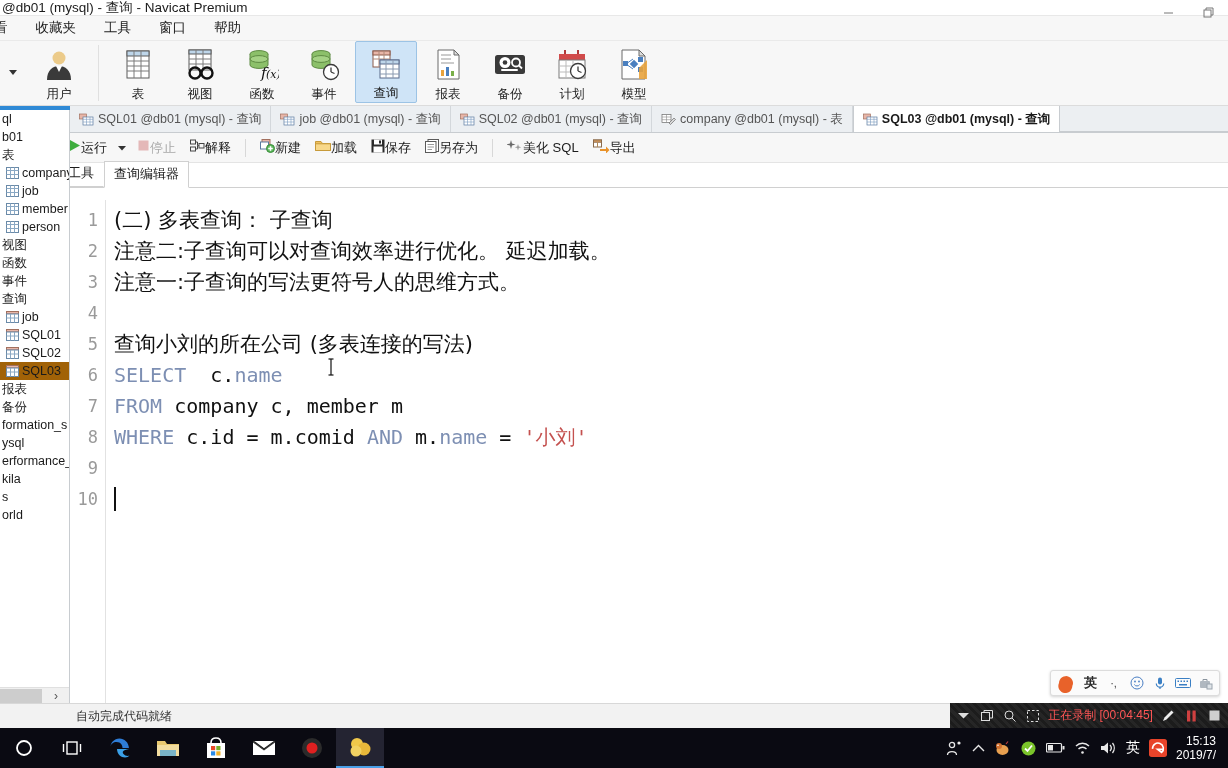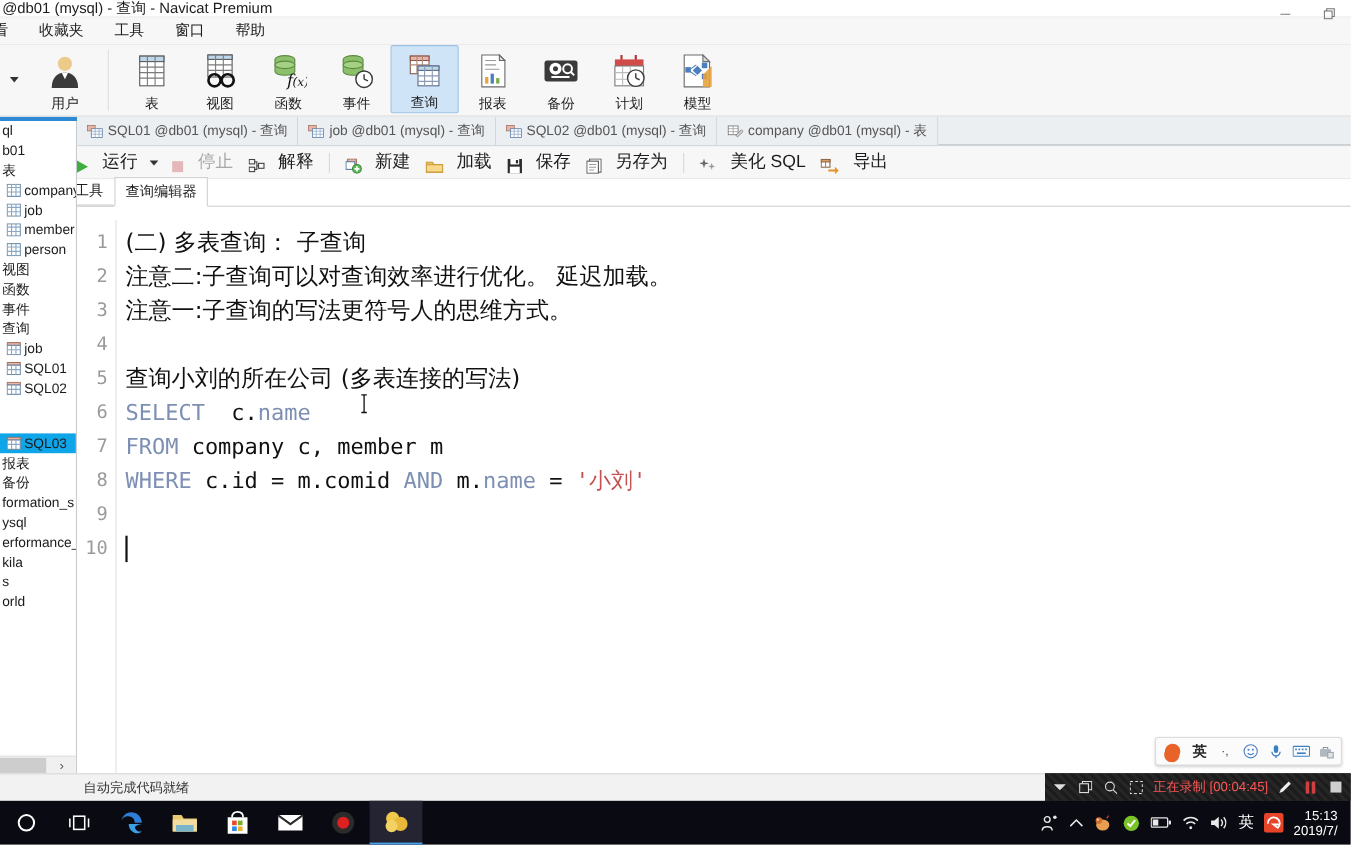--- a/index.html
+++ b/index.html
@@ -50,21 +50,21 @@
   .dtab { display:flex; align-items:center; gap:4px; padding:0 9px; font-size:12.5px; color:#555;
     border-right:1px solid #d3d7db; background:#eceff2; white-space:nowrap; }
   .dtab.sel { background:#ffffff; color:#1a1a1a; font-weight:bold;
      border-left:1px solid #c8ccd0; border-right:1px solid #c8ccd0; }
   .dtab .ti { width:15px; height:13px; flex:0 0 auto; }
   #tabfill { flex:1; background:#eceff2; border-bottom:1px solid #c8ccd0; }
 
   
   #qtoolbar { height:30px; background:#f7f7f7; display:flex; align-items:center;
      border-bottom:1px solid #e4e4e4; padding-left:6px; }
-  .qbtn { display:flex; align-items:flex-end; gap:12px; padding:2px 7px; font-size:16px; color:#1c1c1c;
+  .qbtn { display:flex; align-items:flex-start; gap:0; padding:2px 7px; font-size:13px; color:#1c1c1c;
      white-space:nowrap; }
   .qbtn.dis { color:#a8a8a8; }
   .qsep { width:1px; height:18px; background:#d8d8d8; margin:0 7px; }
   .hamb { display:flex; flex-direction:column; gap:3px; padding:2px 6px; }
   .hamb i { display:block; width:17px; height:2.5px; background:#3a3a3a; }
 
   
   #subtabs { height:25px; background:#ffffff; display:flex; align-items:flex-end;
      border-bottom:1px solid #d0d0d0; padding-left:6px; }
   .stab { font-size:13px; padding:3px 9px 4px 9px; color:#1c1c1c; border:1px solid transparent;
@@ -87,21 +87,21 @@
   .str { color:#c4514f; }
   .cursor { display:inline-block; width:1.5px; height:24px; background:#111;
      vertical-align:middle; position:relative; top:-2px; }
   #ibeam { position:absolute; left:221px; top:157px; width:2px; height:18px; }
 
   
   #sidebar { position:absolute; left:0; top:110px; width:70px; bottom:65px;
      background:#ffffff; border-right:1px solid #c8ccd0; overflow:hidden; }
   .sbrow { height:18px; display:flex; align-items:center; font-size:12.5px; color:#1a1a1a;
      white-space:nowrap; padding-left:2px; }
-  .sbrow.sel { background:#0ea5e9;margin-top:32px; }
+  .sbrow.sel { background:#a16207; }
   .sbrow .si { width:13px; height:12px; margin-right:3px; flex:0 0 auto; }
   .ind1 { padding-left:2px; }
   .ind2 { padding-left:6px; }
   #sbscroll { position:absolute; left:0; bottom:0; width:70px; height:16px; background:#f0f0f0;
      display:flex; align-items:center; border-top:1px solid #e0e0e0; }
   #sbscroll .thumb { width:42px; height:14px; background:#cdcdcd; }
   #sbscroll .more { flex:1; text-align:center; color:#555; font-size:12px; }
 
   
   #statusbar { position:absolute; left:0; bottom:40px; width:1228px; height:25px;
@@ -367,20 +367,31 @@
     <svg class="ti" viewBox="0 0 15 13">
       <rect x="1" y="1.5" width="9" height="8" fill="#fff" stroke="#6a6a6a" stroke-width="0.7"></rect>
       <line x1="1" y1="4" x2="10" y2="4" stroke="#8a8a8a" stroke-width="0.6"></line>
       <line x1="1" y1="6.7" x2="10" y2="6.7" stroke="#8a8a8a" stroke-width="0.6"></line>
       <line x1="5.5" y1="1.5" x2="5.5" y2="9.5" stroke="#8a8a8a" stroke-width="0.6"></line>
       <path d="M8 10 L13 5 L14.5 6.5 L9.5 11.5 Z" fill="#d8d8d8" stroke="#5a5a5a" stroke-width="0.6"></path>
     </svg>
     <span>company @db01 (mysql) - 表</span>
   </div>
 
+  <div class="dtab sel">
+    <svg class="ti" viewBox="0 0 15 13">
+      <rect x="0.5" y="1" width="7" height="5" fill="#e8b6a8" stroke="#a2705e" stroke-width="0.7"></rect>
+      <rect x="4" y="4" width="10" height="8" fill="#fff" stroke="#5a7aa0" stroke-width="0.7"></rect>
+      <line x1="4" y1="6.3" x2="14" y2="6.3" stroke="#7a9ac0" stroke-width="0.6"></line>
+      <line x1="4" y1="9" x2="14" y2="9" stroke="#7a9ac0" stroke-width="0.6"></line>
+      <line x1="7.5" y1="4" x2="7.5" y2="12" stroke="#7a9ac0" stroke-width="0.6"></line>
+      <line x1="11" y1="4" x2="11" y2="12" stroke="#7a9ac0" stroke-width="0.6"></line>
+    </svg>
+    <span>SQL03 @db01 (mysql) - 查询</span>
+  </div>
 
   <div id="tabfill"></div>
 </div>
 
 <div id="qtoolbar" style="padding-left:10px;">
   <div class="hamb">
       <i></i>
       <i></i>
       <i></i>
     </div>

